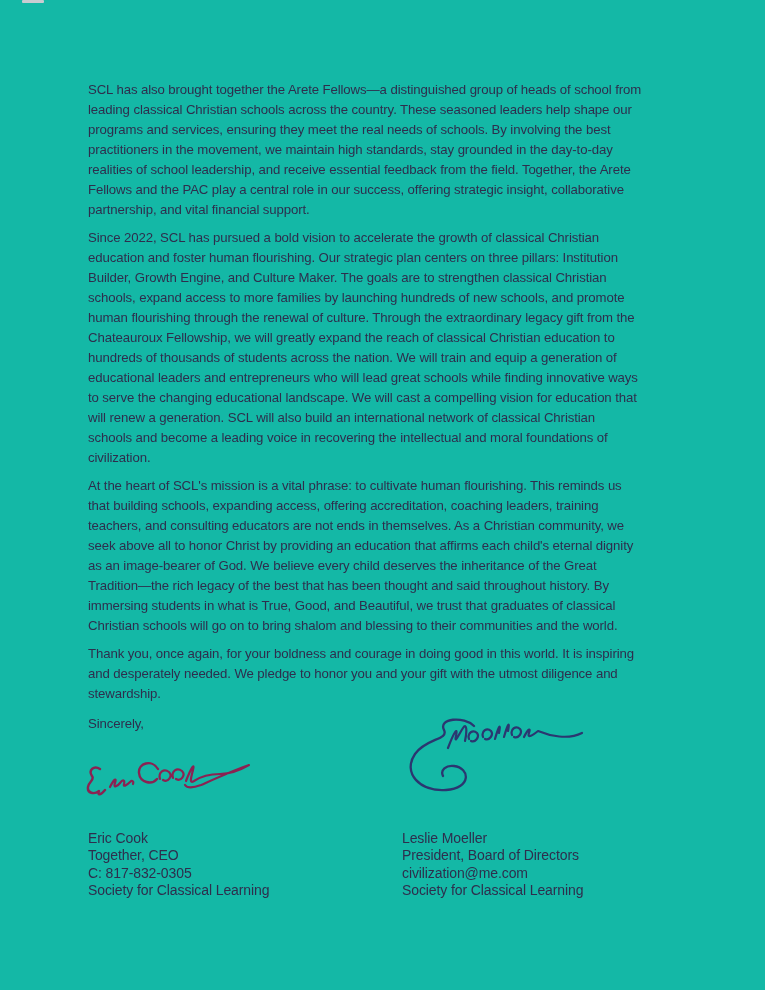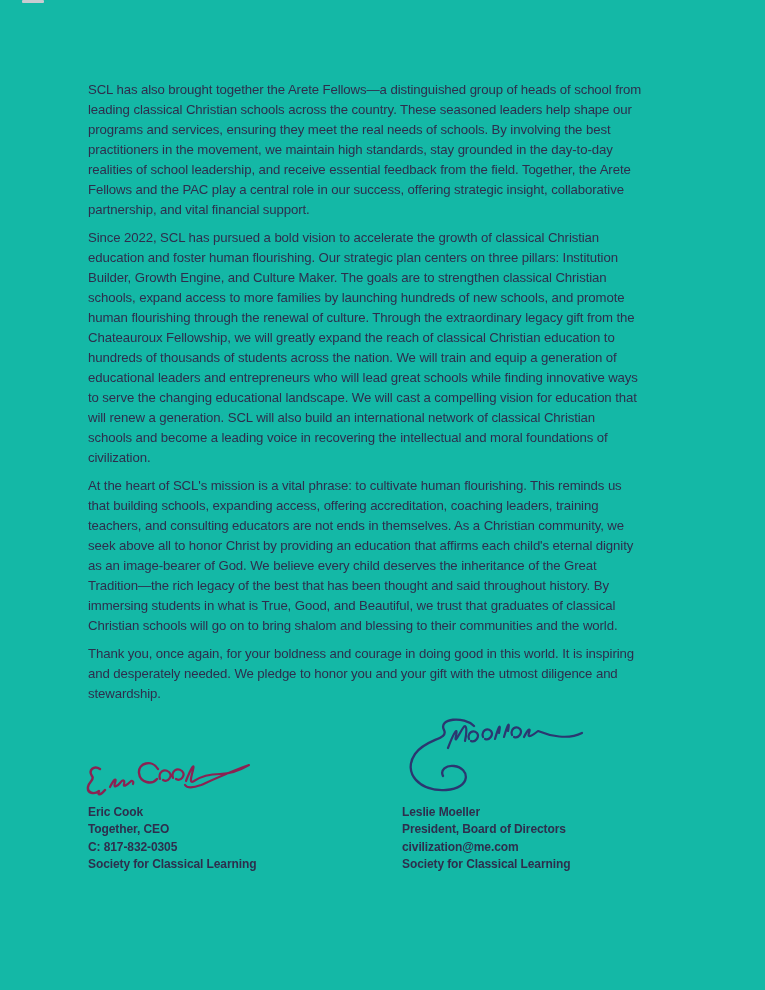--- a/index.html
+++ b/index.html
@@ -58,26 +58,25 @@
     height: 60px;
   }
   .sig-leslie {
     left: 388px;
     top: 714px;
     width: 200px;
     height: 92px;
   }
   .contact {
     position: absolute;
-    top: 804px;
+    top: 830px;
     width: 300px;
-    font-size: 12px;
+    font-size: 14px;
     line-height: 17.4px;
     letter-spacing: -0.1px;
-    font-weight: bold;
   }
   .contact-left  { left: 88px; }
   .contact-right { left: 402px; }
 </style>
 </head>
 <body>
 
 <div class="page">
 
   <div class="scan-artifact"></div>
@@ -106,20 +105,21 @@
 that building schools, expanding access, offering accreditation, coaching leaders, training
 teachers, and consulting educators are not ends in themselves. As a Christian community, we
 seek above all to honor Christ by providing an education that affirms each child's eternal dignity
 as an image-bearer of God. We believe every child deserves the inheritance of the Great
 Tradition—the rich legacy of the best that has been thought and said throughout history. By
 immersing students in what is True, Good, and Beautiful, we trust that graduates of classical
 Christian schools will go on to bring shalom and blessing to their communities and the world.</p>
     <p class="para">Thank you, once again, for your boldness and courage in doing good in this world. It is inspiring
 and desperately needed. We pledge to honor you and your gift with the utmost diligence and
 stewardship.</p>
+    <p class="closing">Sincerely,</p>
   </div>
 
   <svg class="sig sig-eric" viewBox="0 0 165 60">
     <path stroke-width="2.4" d="M14,27 C8,23 2,28 6,34 C9,38 3,39 2,45 C1,51 8,53 13,49 C11,54 15,53 19,48" stroke="#8b2252"></path>
     <path stroke-width="2.2" d="M24,45 C28,37 31,35 29,41 C27,46 31,45 34,41 C37,37 39,38 38,42 C37,45 40,44 44,40 C46,38 48,39 47,42" stroke="#8b2252"></path>
     <path stroke-width="2.4" d="M72,27 C66,17 52,21 53,31 C54,41 66,43 71,37" stroke="#8b2252"></path>
     <path stroke-width="2.2" d="M74,37 C72,30 78,26 83,30 C87,34 82,41 77,38 M87,36 C85,29 91,25 96,29 C100,33 95,40 90,37" stroke="#8b2252"></path>
     <path stroke-width="2.2" d="M100,39 C105,26 109,20 107,28 C105,36 103,42 108,39 C114,35 124,32 134,32 C146,32 156,27 163,23 C153,26 133,35 115,43 C107,46 101,46 99,43" stroke="#8b2252"></path>
   </svg>
 

